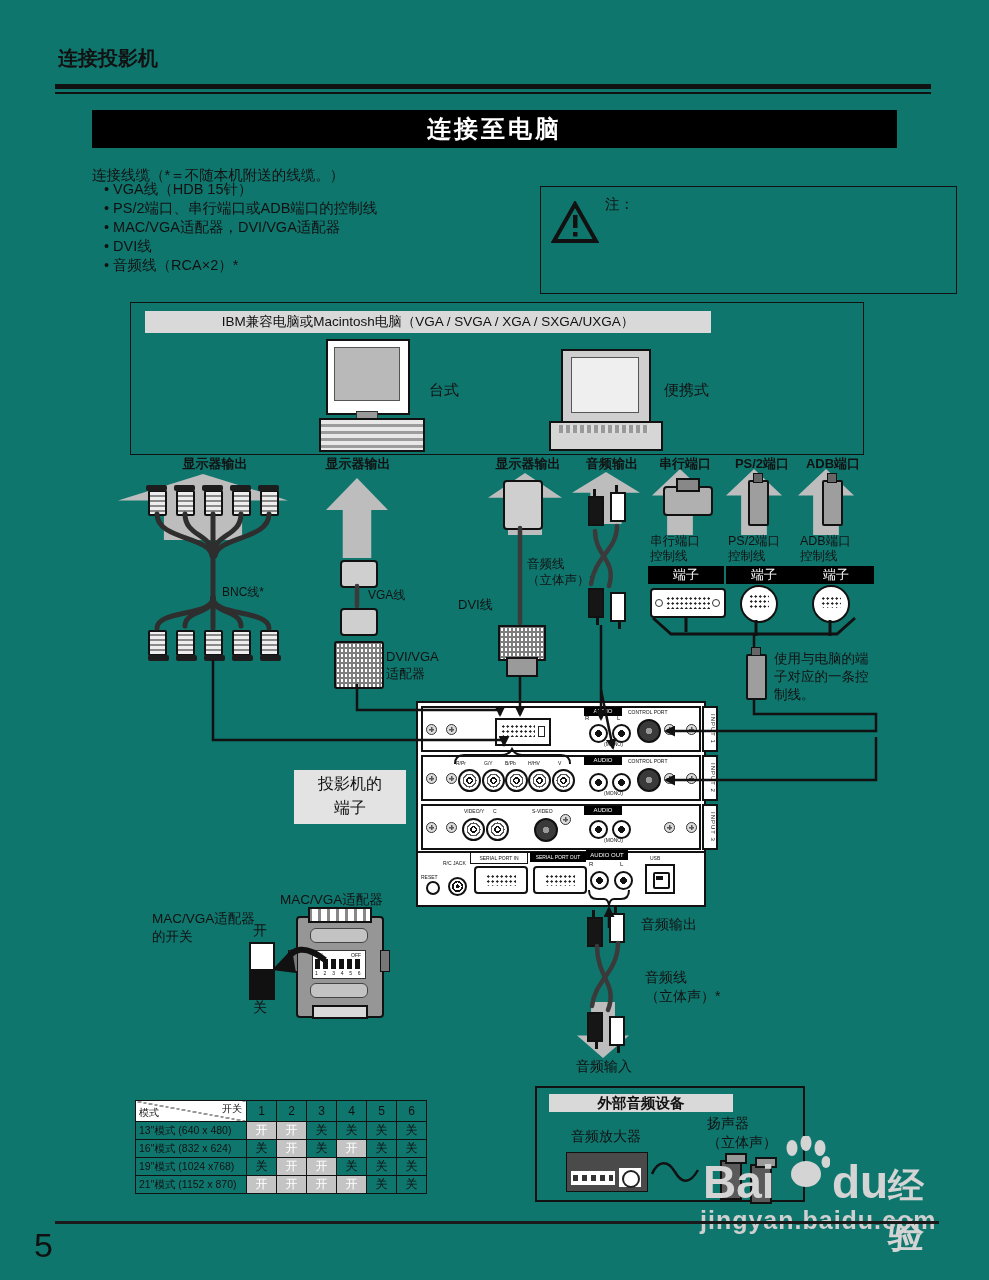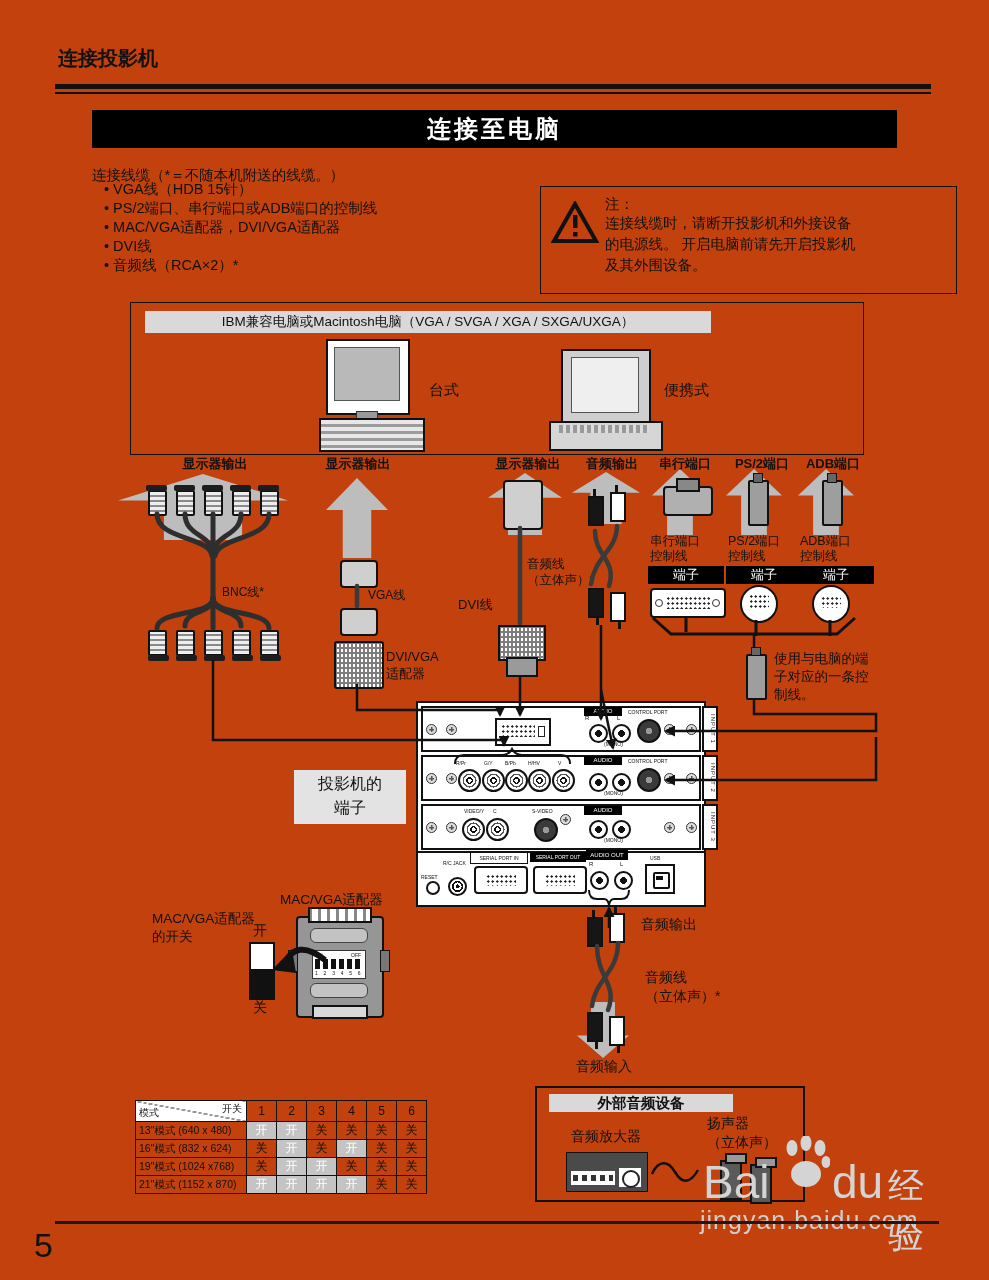--- a/index.html
+++ b/index.html
@@ -1,16 +1,16 @@
 <!DOCTYPE html>
 <html><head>
 <meta charset="utf-8">
 <style>
   body{margin:0}
-  #page{position:relative;width:989px;height:1280px;background:#c2410c;
+  #page{position:relative;width:989px;height:1280px;background:#0f766e;
     font-family:"Liberation Sans","DejaVu Sans",sans-serif;color:#111;overflow:hidden}
   .a{position:absolute}
   .pre{white-space:pre-line}
   .c{text-align:center}
   .b{font-weight:bold}
   .gar{background:#bdbdbd;clip-path:polygon(50% 0,100% 40%,73% 40%,73% 100%,27% 100%,27% 40%,0 40%)}
   .blk{background:#000;color:#fff}
   .box{border:2px solid #111}
   .dash{border:2px dashed #111}
   .bnc-c{width:15px;height:22px;border:2px solid #111;border-radius:2px;
@@ -35,21 +35,21 @@
   .t5{font-size:5px}.t6{font-size:6px}
   .prow{border:2px solid #111;background:#fff}
   .tab{border:2px solid #111;writing-mode:vertical-rl;font-size:6px;text-align:center;background:#fff;letter-spacing:1px}
   .db9{border:2px solid #111;border-radius:4px;background:#fff}
   .swt{border-collapse:collapse;font-size:12px}
   .swt td{border:1.5px solid #111;height:17px;padding:0}
   .swv{width:29px;text-align:center}
   .swv.on{background:#c4c4c4;color:#fff}
   .mode{width:107px;font-size:10.5px;padding-left:3px!important;text-align:left}
   .diag{width:107px;position:relative;background:linear-gradient(to top right,#fff 49.3%,#333 49.3% 51%,#fff 51%)}
-  .wm{color:#d4d4d4;font-weight:normal}
+  .wm{color:#d4d4d4;font-weight:bold}
   svg{display:block}
 </style>
 </head>
 <body>
 
 <div id="page">
 
   <div class="a b" style="left:58px;top:45px;font-size:20px">连接投影机</div>
   <div class="a" style="left:55px;top:84px;width:876px;height:5px;background:#111"></div>
   <div class="a" style="left:55px;top:92px;width:876px;height:2px;background:#111"></div>
@@ -65,23 +65,20 @@
     <div>• 音频线（RCA×2）*</div>
   </div>
 
   <div class="a" style="left:540px;top:186px;width:415px;height:106px;border:1.5px solid #111">
     <svg class="a" style="left:10px;top:14px" width="48" height="44" viewBox="0 0 48 44">
       <path d="M24,3 L45,40 H3 Z" fill="none" stroke="#111" stroke-width="4"></path>
       <rect x="22" y="14" width="4.5" height="13" fill="#111"></rect>
       <rect x="22" y="31" width="4.5" height="4.5" fill="#111"></rect>
     </svg>
     <div class="a" style="left:64px;top:8px;font-size:14.5px">注：</div>
-    <div class="a pre" style="left:64px;top:26px;font-size:14.5px;line-height:21px">连接线缆时，请断开投影机和外接设备
-的电源线。 开启电脑前请先开启投影机
-及其外围设备。</div>
   </div>
 
   <div class="a" style="left:130px;top:302px;width:732px;height:151px;border:1.5px solid #111">
     <div class="a c" style="left:14px;top:8px;width:566px;height:22px;background:#d9d9d9;font-size:13.5px;line-height:22px">IBM兼容电脑或Macintosh电脑（VGA / SVGA / XGA / SXGA/UXGA）</div>
 
     <div class="a">
       <div class="a box" style="left:195px;top:36px;width:80px;height:72px;background:#fff"></div>
       <div class="a" style="left:203px;top:44px;width:64px;height:52px;background:#b9b9b9;border:1px solid #555"></div>
       <div class="a" style="left:225px;top:108px;width:20px;height:7px;background:#999;border:1px solid #333"></div>
       <div class="a box" style="left:188px;top:115px;width:102px;height:30px;background:repeating-linear-gradient(180deg,#e8e8e8 0 4px,#9c9c9c 4px 7px)"></div>

